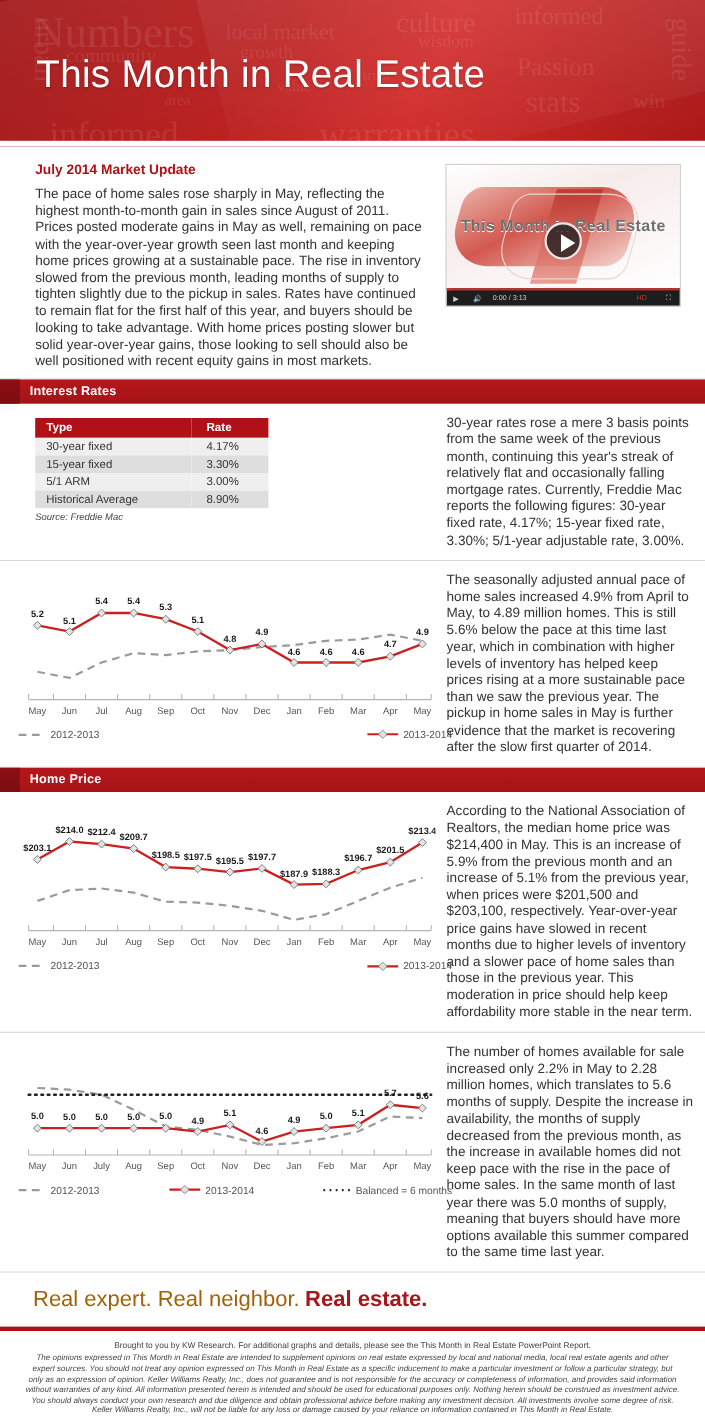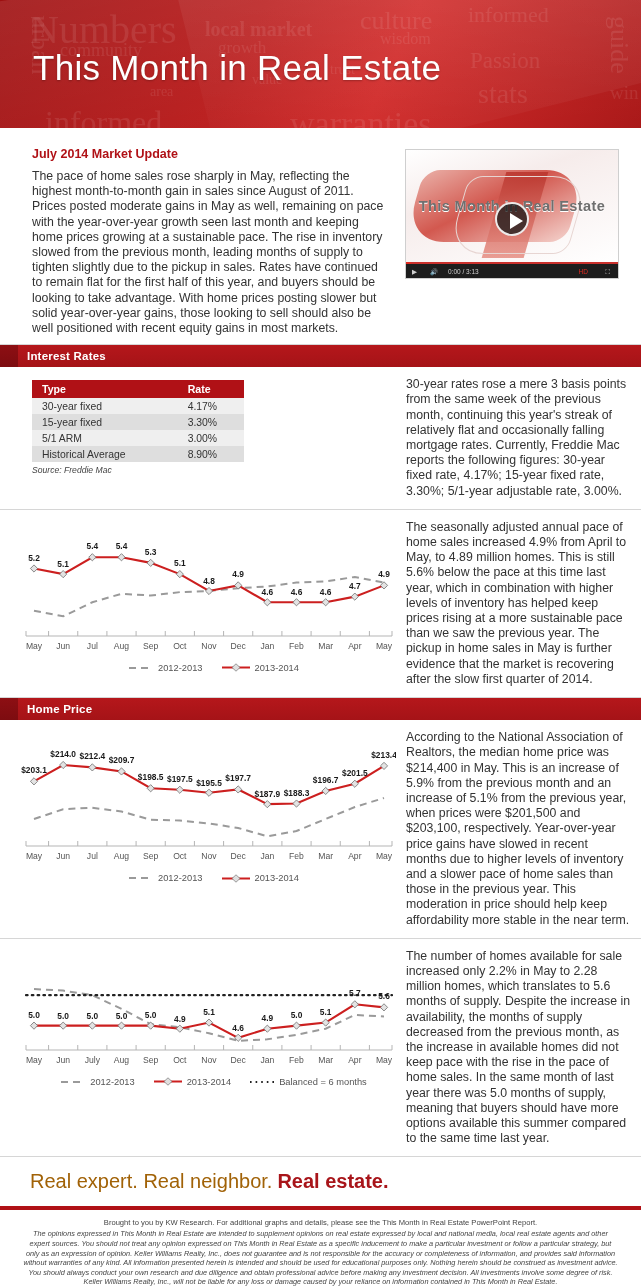--- a/index.html
+++ b/index.html
@@ -190,21 +190,21 @@
   .rate-table tr.even td { background:#dedede; }
   .rate-src {
     font-size:8.6px; font-style:italic; color:#444;
     margin:3px 0 12px 16px;
   }
 
   
   .chart-wrap { width:395px; }
   .chart-svg { display:block; }
   .legend {
-    display:flex; justify-content:center; align-items:center;
+    display:flex; justify-content:space-between; align-items:center;
     gap:18px; margin-top:3px; font-size:9.3px; color:#555;
   }
   .legend .li { display:flex; align-items:center; gap:4px; }
   .legend .sw { display:block; }
 
   
   .tagline {
     height:53px; display:flex; align-items:center;
     padding-left:30px;
     border-bottom:4px solid #b01116;
@@ -222,35 +222,35 @@
 <body>
 
 <div class="page">
 
   <div class="banner">
     <div class="bg-a"></div>
     <div class="bg-diag"></div>
     <div class="bg-diag2"></div>
     <div class="wordcloud">
       <span class="wc" style="left:30px;top:6px;font-size:40px;">Numbers</span>
-      <span class="wc" style="left:205px;top:18px;font-size:20px;font-weight:bold;">local market</span>
+      <span class="wc" style="left:205px;top:18px;font-size:20px;">local market</span>
       <span class="wc" style="left:360px;top:6px;font-size:26px;">culture</span>
       <span class="wc" style="left:468px;top:2px;font-size:22px;">informed</span>
       <span class="wc" style="left:60px;top:40px;font-size:18px;">community</span>
       <span class="wc" style="left:10px;top:30px;font-size:26px;transform:rotate(90deg);">urban</span>
       <span class="wc" style="left:290px;top:105px;font-size:34px;">warranties</span>
       <span class="wc" style="left:218px;top:38px;font-size:17px;">growth</span>
       <span class="wc" style="left:470px;top:48px;font-size:23px;">Passion</span>
       <span class="wc" style="left:478px;top:78px;font-size:28px;">stats</span>
       <span class="wc" style="left:45px;top:104px;font-size:32px;">informed</span>
       <span class="wc" style="left:380px;top:30px;font-size:16px;">wisdom</span>
       <span class="wc" style="left:330px;top:62px;font-size:14px;">trust</span>
       <span class="wc" style="left:252px;top:72px;font-size:14px;">value</span>
       <span class="wc" style="left:590px;top:30px;font-size:26px;transform:rotate(90deg);">guide</span>
-      <span class="wc" style="left:610px;top:82px;font-size:19px;">win</span>
+      <span class="wc" style="left:576px;top:82px;font-size:19px;">win</span>
       <span class="wc" style="left:150px;top:84px;font-size:14px;">area</span>
     </div>
     <div class="banner-title">This Month in Real Estate</div>
     <div class="banner-underline"></div>
   </div>
 
   <div class="intro">
     <div class="intro-left">
       <div class="intro-heading">July 2014 Market Update</div>
       <div class="intro-body">The pace of home sales rose sharply in May, reflecting the highest month-to-month gain in sales since August of 2011. Prices posted moderate gains in May as well, remaining on pace with the year-over-year growth seen last month and keeping home prices growing at a sustainable pace. The rise in inventory slowed from the previous month, leading months of supply to tighten slightly due to the pickup in sales. Rates have continued to remain flat for the first half of this year, and buyers should be looking to take advantage. With home prices posting slower but solid year-over-year gains, those looking to sell should also be well positioned with recent equity gains in most markets.</div>

